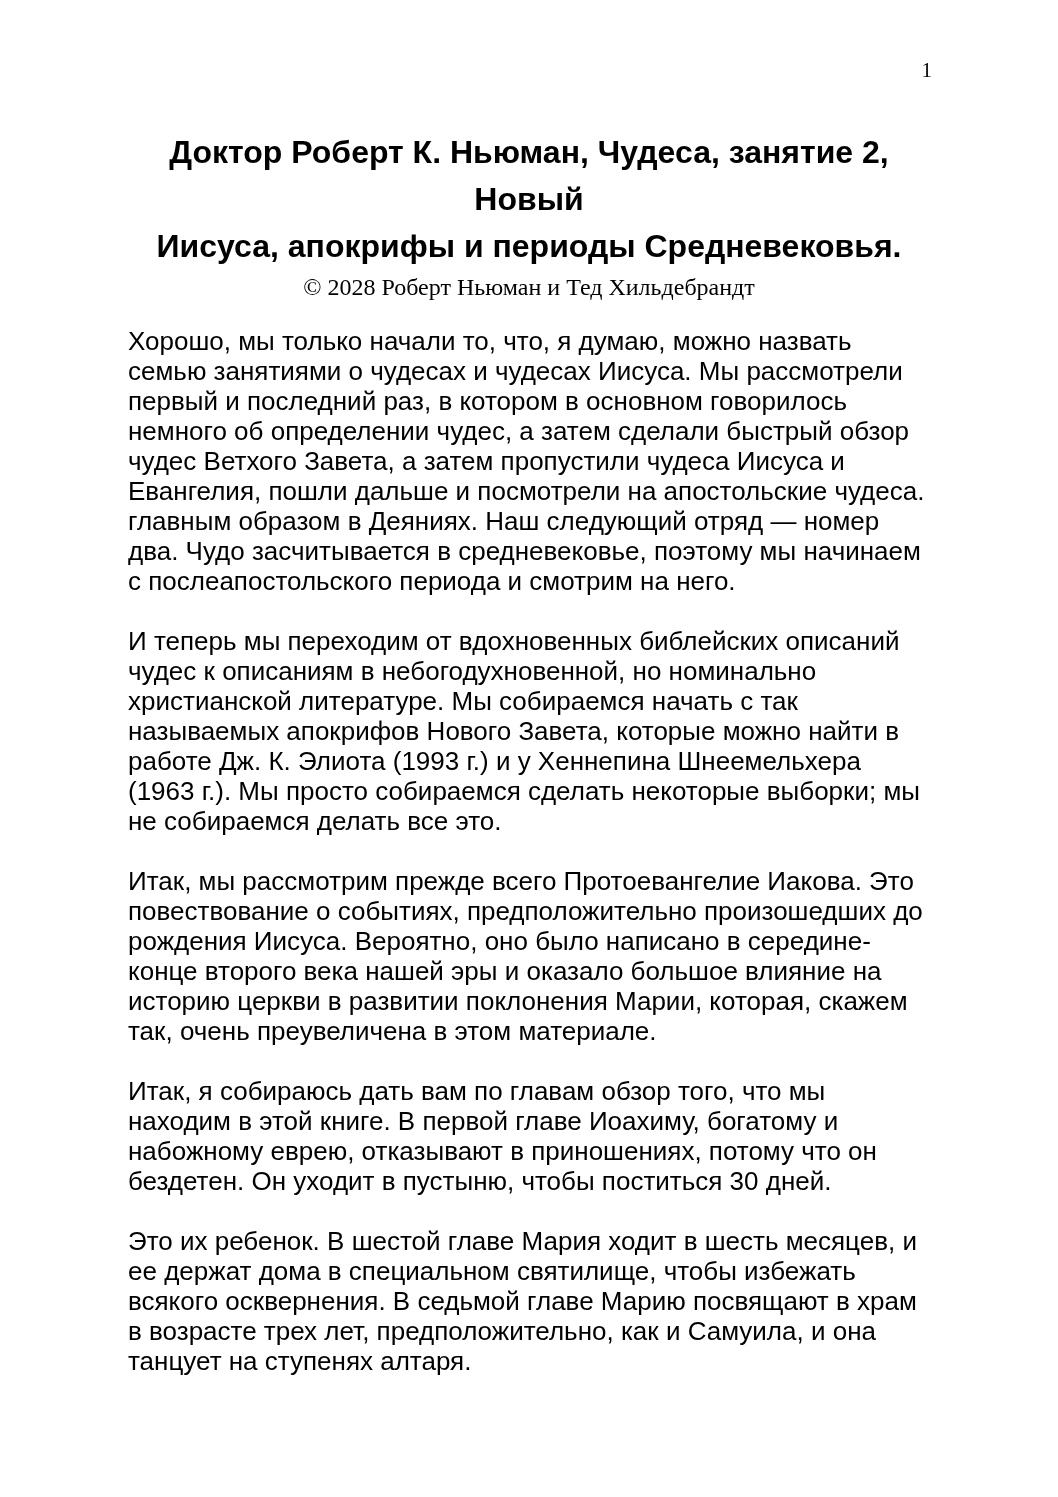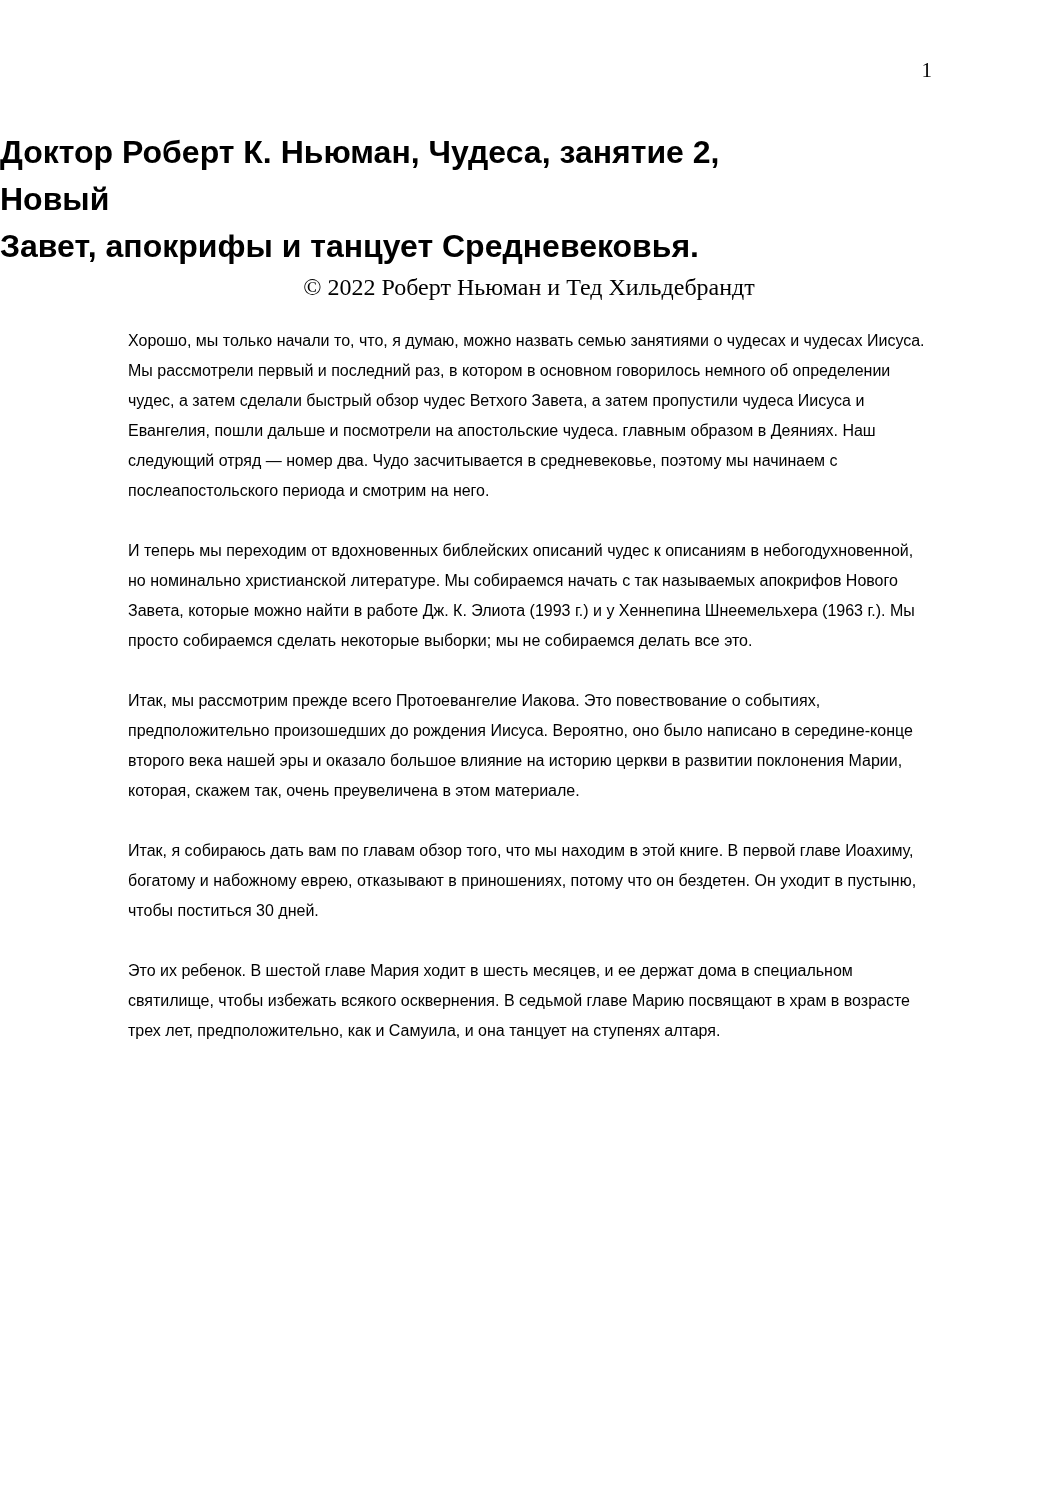--- a/index.html
+++ b/index.html
@@ -20,64 +20,64 @@
     position: absolute;
     top: 58px;
     right: 126px;
     font-family: "Liberation Serif", serif;
     font-size: 21px;
     line-height: 24px;
     color: #000000;
   }
   .title-block {
     padding-top: 129px;
-    text-align: left;
+    text-align: center;
     font-family: "Liberation Sans", sans-serif;
     font-weight: 700;
     font-size: 32px;
     line-height: 47px;
     color: #000000;
   }
   .title-block .title-line {
     white-space: nowrap;
   }
   .copyright {
     margin-top: 3px;
     text-align: center;
     font-family: "Liberation Serif", serif;
     font-size: 24px;
     line-height: 28px;
     color: #000000;
   }
   .body-text {
     margin: 25px 124px 0 128px;
     font-family: "Liberation Sans", sans-serif;
-    font-size: 16px;
+    font-size: 26px;
     line-height: 30px;
     text-align: left;
     color: #000000;
   }
   .body-text p {
     margin: 0 0 30px 0;
   }
 </style>
 </head>
 <body>
 
 <div class="page">
 
   <div class="page-number">1</div>
 
   <div class="title-block">
     <div class="title-line">Доктор Роберт К. Ньюман, Чудеса, занятие 2,</div>
     <div class="title-line">Новый</div>
-    <div class="title-line">Завет, апокрифы и танцует Средневековья.</div>
+    <div class="title-line">Иисуса, апокрифы и периоды Средневековья.</div>
   </div>
 
-  <div class="copyright">© 2022 Роберт Ньюман и Тед Хильдебрандт</div>
+  <div class="copyright">© 2028 Роберт Ньюман и Тед Хильдебрандт</div>
 
   <div class="body-text">
     <p>Хорошо, мы только начали то, что, я думаю, можно назвать семью занятиями о чудесах и чудесах Иисуса. Мы рассмотрели первый и последний раз, в котором в основном говорилось немного об определении чудес, а затем сделали быстрый обзор чудес Ветхого Завета, а затем пропустили чудеса Иисуса и Евангелия, пошли дальше и посмотрели на апостольские чудеса. главным образом в Деяниях. Наш следующий отряд — номер два. Чудо засчитывается в средневековье, поэтому мы начинаем с послеапостольского периода и смотрим на него.</p>
     <p>И теперь мы переходим от вдохновенных библейских описаний чудес к описаниям в небогодухновенной, но номинально христианской литературе. Мы собираемся начать с так называемых апокрифов Нового Завета, которые можно найти в работе Дж. К. Элиота (1993 г.) и у Хеннепина Шнеемельхера (1963 г.). Мы просто собираемся сделать некоторые выборки; мы не собираемся делать все это.</p>
     <p>Итак, мы рассмотрим прежде всего Протоевангелие Иакова. Это повествование о событиях, предположительно произошедших до рождения Иисуса. Вероятно, оно было написано в середине-конце второго века нашей эры и оказало большое влияние на историю церкви в развитии поклонения Марии, которая, скажем так, очень преувеличена в этом материале.</p>
     <p>Итак, я собираюсь дать вам по главам обзор того, что мы находим в этой книге. В первой главе Иоахиму, богатому и набожному еврею, отказывают в приношениях, потому что он бездетен. Он уходит в пустыню, чтобы поститься 30 дней.</p>
     <p>Это их ребенок. В шестой главе Мария ходит в шесть месяцев, и ее держат дома в специальном святилище, чтобы избежать всякого осквернения. В седьмой главе Марию посвящают в храм в возрасте трех лет, предположительно, как и Самуила, и она танцует на ступенях алтаря.</p>
   </div>
 
 </div>

